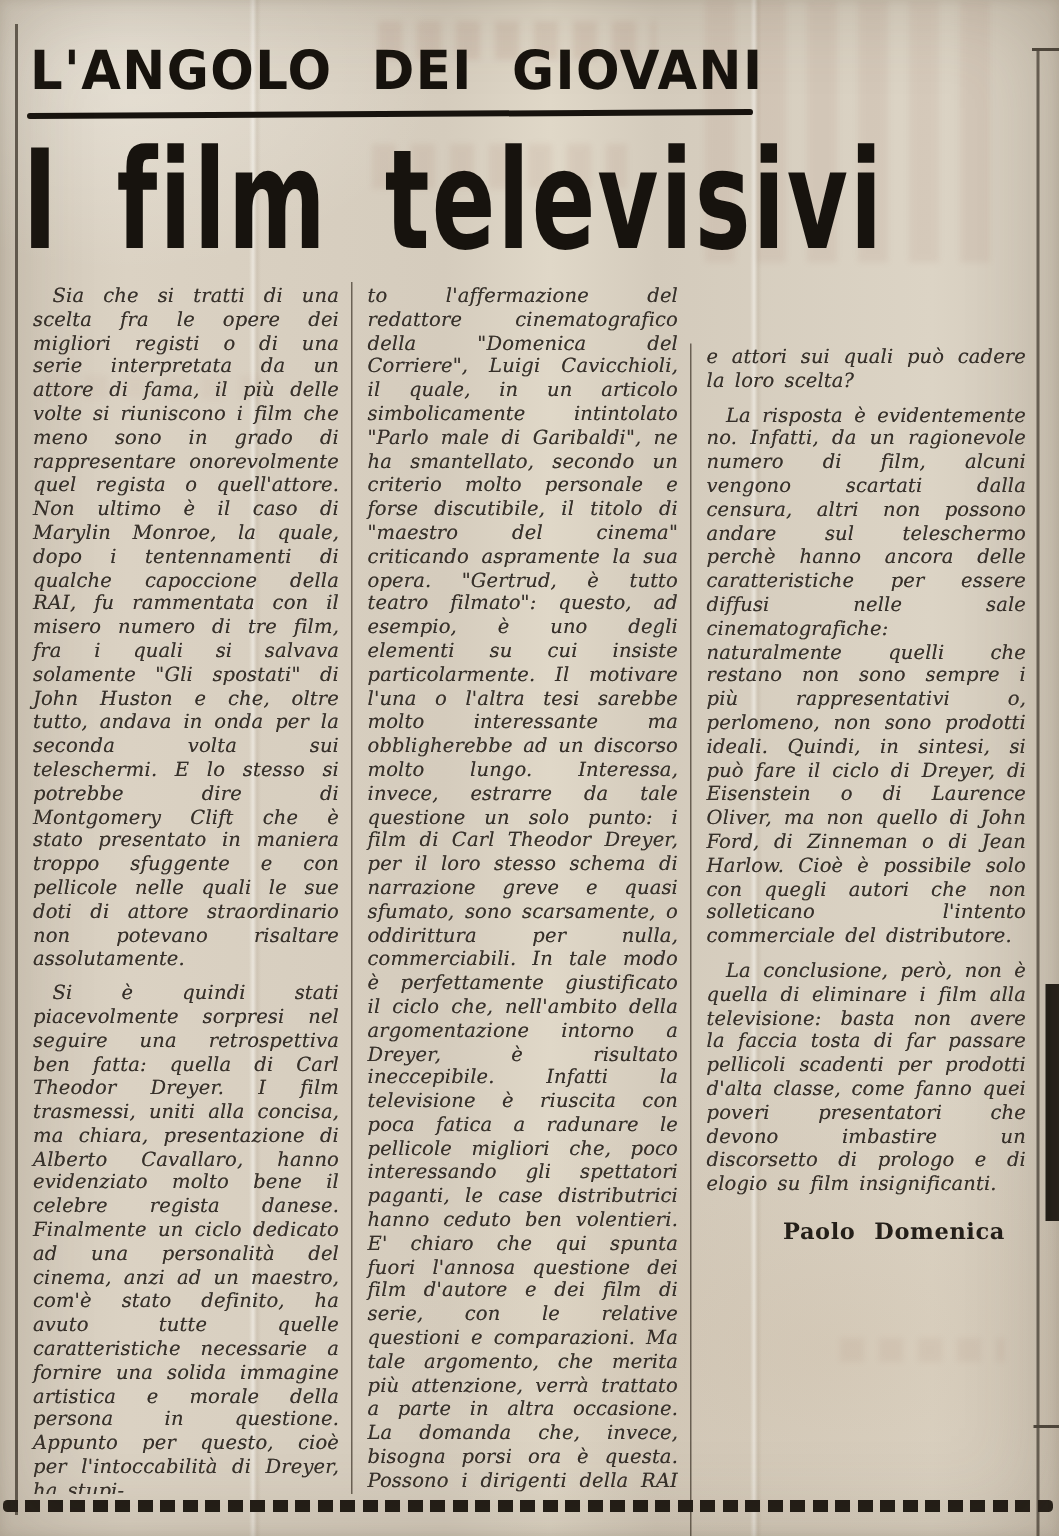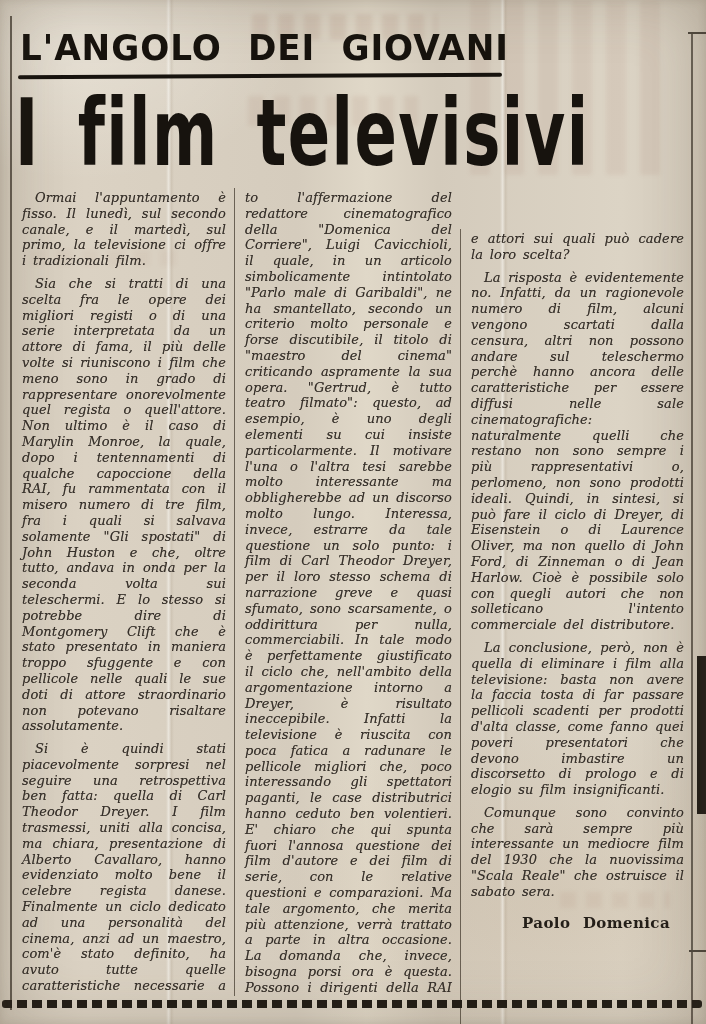--- a/index.html
+++ b/index.html
@@ -71,36 +71,34 @@
 <div class="crease" style="left:166px;"></div>
 <div class="crease" style="left:500px;"></div>
 
 <div class="kicker">L'ANGOLO DEI GIOVANI</div>
 <div class="kicker-underline"></div>
 <div class="headline">I film televisivi</div>
 
 <div class="columns">
   <div class="column column-1">
     <div class="paras">
-        <p>Ormai l'appuntamento è fisso. Il lunedì, sul secondo canale, e il martedì, sul primo, la televisione ci offre i tradizionali film.</p>
         <p>Sia che si tratti di una scelta fra le opere dei migliori registi o di una serie interpretata da un attore di fama, il più delle volte si riuniscono i film che meno sono in grado di rappresentare onorevolmente quel regista o quell'attore. Non ultimo è il caso di Marylin Monroe, la quale, dopo i tentennamenti di qualche capoccione della RAI, fu rammentata con il misero numero di tre film, fra i quali si salvava solamente "Gli spostati" di John Huston e che, oltre tutto, andava in onda per la seconda volta sui teleschermi. E lo stesso si potrebbe dire di Montgomery Clift che è stato presentato in maniera troppo sfuggente e con pellicole nelle quali le sue doti di attore straordinario non potevano risaltare assolutamente.</p>
         <p>Si è quindi stati piacevolmente sorpresi nel seguire una retrospettiva ben fatta: quella di Carl Theodor Dreyer. I film trasmessi, uniti alla concisa, ma chiara, presentazione di Alberto Cavallaro, hanno evidenziato molto bene il celebre regista danese. Finalmente un ciclo dedicato ad una personalità del cinema, anzi ad un maestro, com'è stato definito, ha avuto tutte quelle caratteristiche necessarie a fornire una solida immagine artistica e morale della persona in questione. Appunto per questo, cioè per l'intoccabilità di Dreyer, ha stupi-</p>
       </div>
   </div>
   <div class="column column-2">
     <div class="paras">
         <p class="no-indent">to l'affermazione del redattore cinematografico della "Domenica del Corriere", Luigi Cavicchioli, il quale, in un articolo simbolicamente intintolato "Parlo male di Garibaldi", ne ha smantellato, secondo un criterio molto personale e forse discutibile, il titolo di "maestro del cinema" criticando aspramente la sua opera. "Gertrud, è tutto teatro filmato": questo, ad esempio, è uno degli elementi su cui insiste particolarmente. Il motivare l'una o l'altra tesi sarebbe molto interessante ma obbligherebbe ad un discorso molto lungo. Interessa, invece, estrarre da tale questione un solo punto: i film di Carl Theodor Dreyer, per il loro stesso schema di narrazione greve e quasi sfumato, sono scarsamente, o oddirittura per nulla, commerciabili. In tale modo è perfettamente giustificato il ciclo che, nell'ambito della argomentazione intorno a Dreyer, è risultato ineccepibile. Infatti la televisione è riuscita con poca fatica a radunare le pellicole migliori che, poco interessando gli spettatori paganti, le case distributrici hanno ceduto ben volentieri. E' chiaro che qui spunta fuori l'annosa questione dei film d'autore e dei film di serie, con le relative questioni e comparazioni. Ma tale argomento, che merita più attenzione, verrà trattato a parte in altra occasione. La domanda che, invece, bisogna porsi ora è questa. Possono i dirigenti della RAI coscientemente rappresentare in un ciclo televisivo la personalità e la figura di tutti i registi</p>
       </div>
   </div>
   <div class="column column-3">
     <div class="paras">
         <p class="no-indent">e attori sui quali può cadere la loro scelta?</p>
         <p>La risposta è evidentemente no. Infatti, da un ragionevole numero di film, alcuni vengono scartati dalla censura, altri non possono andare sul teleschermo perchè hanno ancora delle caratteristiche per essere diffusi nelle sale cinematografiche: naturalmente quelli che restano non sono sempre i più rappresentativi o, perlomeno, non sono prodotti ideali. Quindi, in sintesi, si può fare il ciclo di Dreyer, di Eisenstein o di Laurence Oliver, ma non quello di John Ford, di Zinneman o di Jean Harlow. Cioè è possibile solo con quegli autori che non solleticano l'intento commerciale del distributore.</p>
         <p>La conclusione, però, non è quella di eliminare i film alla televisione: basta non avere la faccia tosta di far passare pellicoli scadenti per prodotti d'alta classe, come fanno quei poveri presentatori che devono imbastire un discorsetto di prologo e di elogio su film insignificanti.</p>
-        <p>Comunque sono convinto che sarà sempre più interessante un mediocre film del 1930 che la nuovissima "Scala Reale" che ostruisce il sabato sera.</p>
       </div>
     <div class="byline">Paolo Domenica</div>
   </div>
 </div>
 
 <div class="edge-rule" style="left:10px;top:16px;bottom:14px;width:2px;opacity:.85;"></div>
 <div class="edge-rule" style="left:691px;top:33px;bottom:0;width:2px;opacity:.8;"></div>
 <div class="edge-rule" style="left:688px;right:0;top:32px;height:2px;"></div>
 <div class="edge-rule" style="left:697px;top:656px;width:9px;height:158px;background:#1f1b16;"></div>
 <div class="edge-rule" style="left:689px;top:950px;width:17px;height:2px;"></div>

